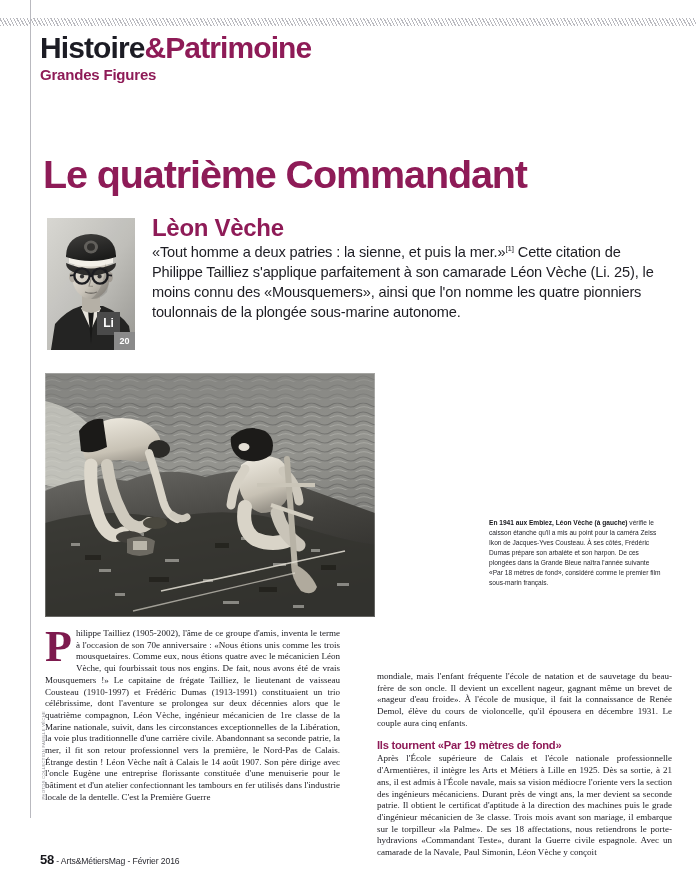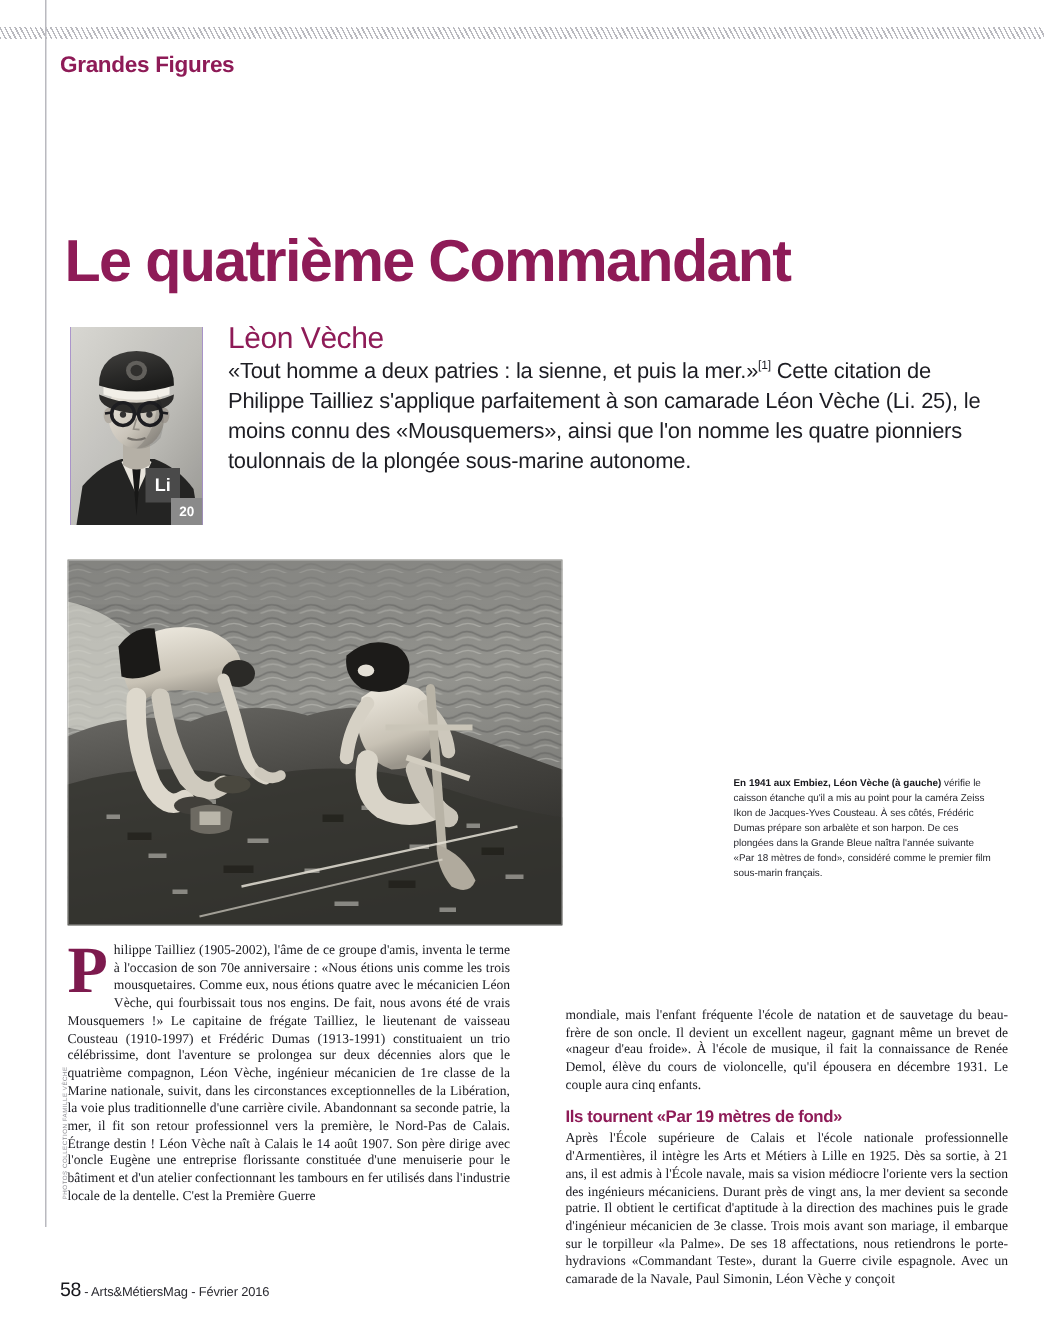--- a/index.html
+++ b/index.html
@@ -143,22 +143,22 @@
   }
 
   
   .intro {
     position: absolute;
     left: 152px;
     top: 215px;
     width: 510px;
   }
   .intro-name {
-    font-size: 20px;
-    font-weight: normal;
+    font-size: 24px;
+    font-weight: bold;
     color: #8e1b57;
     letter-spacing: -0.3px;
     line-height: 1.1;
     margin-bottom: 2px;
   }
   .intro-text {
     font-size: 14.6px;
     color: #1d1d23;
     line-height: 1.36;
     letter-spacing: -0.15px;
@@ -239,36 +239,37 @@
     position: absolute;
     left: 40px;
     top: 852px;
     font-family: "Liberation Sans", sans-serif;
     font-size: 8.6px;
     color: #2a2a30;
     letter-spacing: -0.1px;
   }
   .footer .pagenum {
     font-size: 13px;
-    font-weight: normal;
+    font-weight: bold;
     color: #17171c;
     letter-spacing: -0.3px;
   }
 </style>
 </head>
 <body>
 
 <div class="page">
 
   <div class="hatch-band"></div>
   <div class="gutter-rule"></div>
 
   <div class="photo-credit">PHOTOS COLLECTION FAMILLE VÈCHE</div>
 
   <div class="rubric">
+    <div class="rubric-main"><span class="part-a">Histoire</span><span class="part-b">&amp;Patrimoine</span></div>
     <div class="rubric-sub">Grandes Figures</div>
   </div>
 
   <h1 class="headline">Le quatrième Commandant</h1>
 
   <div class="portrait">
     <svg width="88" height="132" viewBox="0 0 88 132">
       <defs>
         <linearGradient id="bgp" x1="0" y1="0" x2="1" y2="1">
           <stop offset="0%" stop-color="#d7d6d1"></stop>

